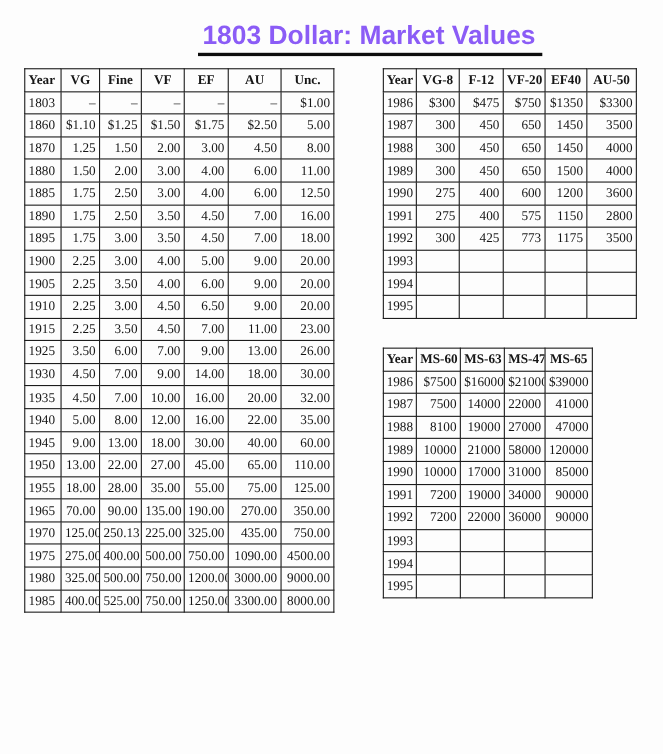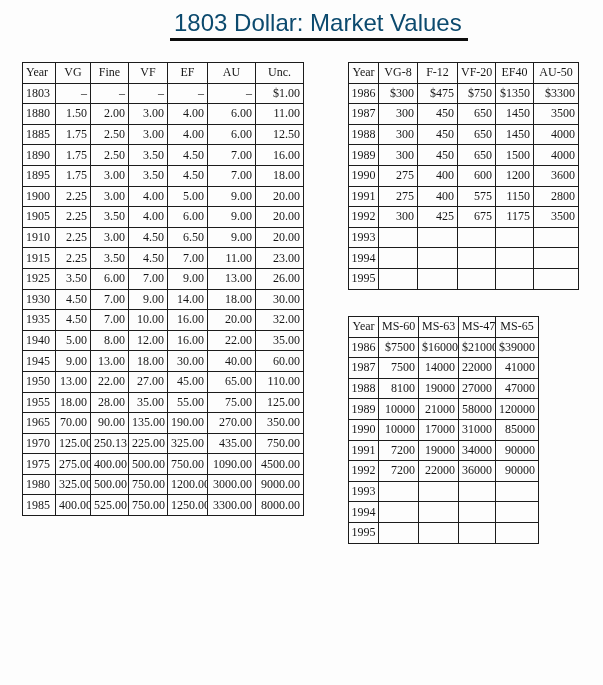--- a/index.html
+++ b/index.html
@@ -17,26 +17,26 @@
     position: relative;
     width: 603px;
     height: 685px;
   }
   .title-wrap {
     position: absolute;
     left: 166px;
     top: 6px;
   }
   .page-title {
-    margin: 4px;
+    margin: 14px;
     font-family: "Liberation Sans", sans-serif;
-    font-weight: normal;
+    font-weight: bold;
     font-size: 24px;
     line-height: 26px;
-    color: #0c4a6e;
+    color: #8b5cf6;
     border-bottom: 3px solid #0d0d0d;
     padding: 0 6px 2px 4px;
     white-space: nowrap;
     display: inline-block;
   }
   table.values {
     position: absolute;
     border-collapse: collapse;
     table-layout: fixed;
     font-size: 12px;
@@ -47,21 +47,21 @@
   table.values td {
     border: 1px solid #1c1c1c;
     height: 20.6px;
     padding: 0 3px;
     box-sizing: border-box;
     overflow: hidden;
     white-space: nowrap;
     vertical-align: middle;
   }
   table.values th {
-    font-weight: normal;
+    font-weight: bold;
     text-align: center;
   }
   table.values td.val {
     text-align: right;
   }
   table.tbl-left {
     left: 22px;
     top: 62px;
     width: 281px;
   }
@@ -123,20 +123,38 @@
         <tr>
           <td class="year-col">1803</td>
           <td class="val">–</td>
           <td class="val">–</td>
           <td class="val">–</td>
           <td class="val">–</td>
           <td class="val">–</td>
           <td class="val">$1.00</td>
         </tr>
         <tr>
+          <td class="year-col">1860</td>
+          <td class="val">$1.10</td>
+          <td class="val">$1.25</td>
+          <td class="val">$1.50</td>
+          <td class="val">$1.75</td>
+          <td class="val">$2.50</td>
+          <td class="val">5.00</td>
+        </tr>
+        <tr>
+          <td class="year-col">1870</td>
+          <td class="val">1.25</td>
+          <td class="val">1.50</td>
+          <td class="val">2.00</td>
+          <td class="val">3.00</td>
+          <td class="val">4.50</td>
+          <td class="val">8.00</td>
+        </tr>
+        <tr>
           <td class="year-col">1880</td>
           <td class="val">1.50</td>
           <td class="val">2.00</td>
           <td class="val">3.00</td>
           <td class="val">4.00</td>
           <td class="val">6.00</td>
           <td class="val">11.00</td>
         </tr>
         <tr>
           <td class="year-col">1885</td>
@@ -377,21 +395,21 @@
           <td class="val">275</td>
           <td class="val">400</td>
           <td class="val">575</td>
           <td class="val">1150</td>
           <td class="val">2800</td>
         </tr>
         <tr>
           <td class="year-col">1992</td>
           <td class="val">300</td>
           <td class="val">425</td>
-          <td class="val">675</td>
+          <td class="val">773</td>
           <td class="val">1175</td>
           <td class="val">3500</td>
         </tr>
         <tr>
           <td class="year-col">1993</td>
           <td class="val"></td>
           <td class="val"></td>
           <td class="val"></td>
           <td class="val"></td>
           <td class="val"></td>

